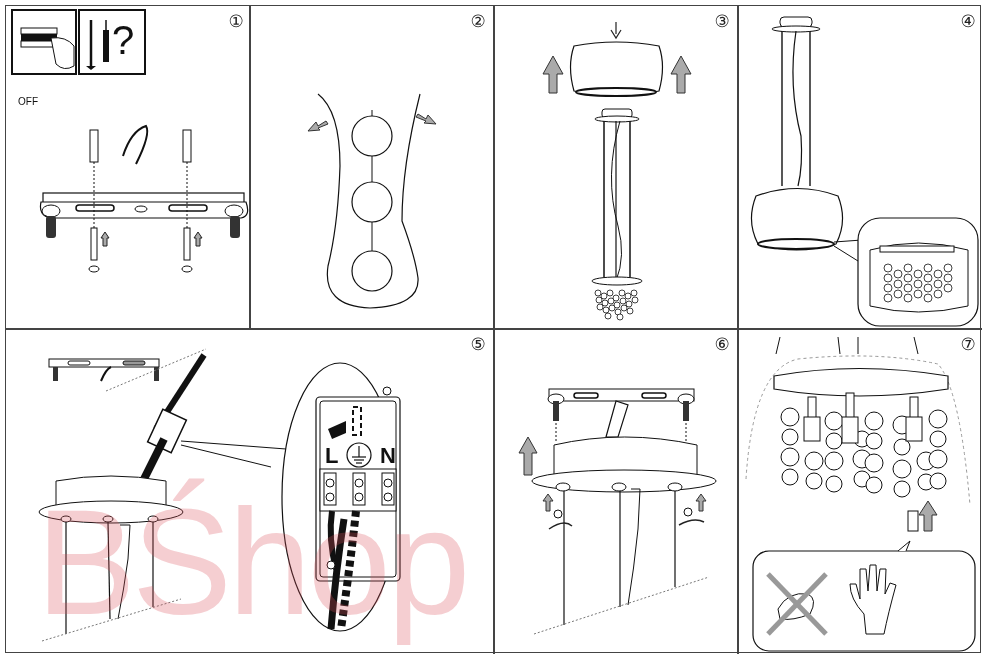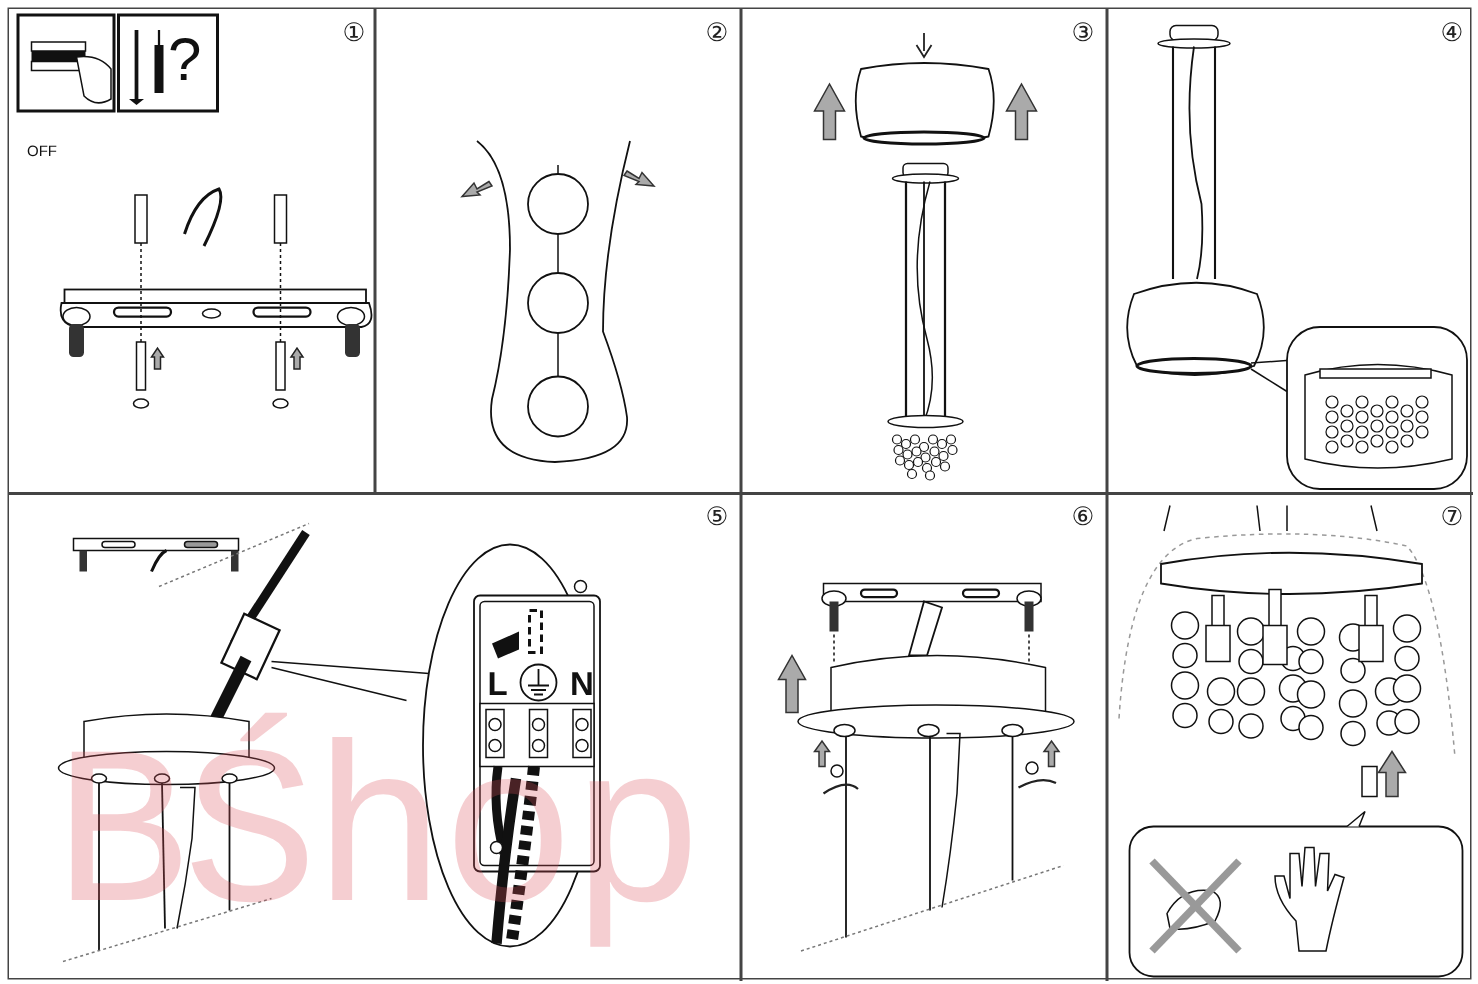--- a/index.html
+++ b/index.html
@@ -3,21 +3,21 @@
 <meta charset="utf-8">
 <style>
   html,body{margin:0;padding:0;background:#fff;}
   body{width:985px;height:656px;position:relative;overflow:hidden;font-family:"Liberation Sans",sans-serif;}
   .sheet{position:absolute;left:5px;top:5px;width:976px;height:648px;border:1.5px solid #444;box-sizing:border-box;}
   .panel{position:absolute;box-sizing:border-box;overflow:hidden;}
   .panel svg{position:absolute;left:0;top:0;}
   .num{position:absolute;width:20px;height:20px;border:1.5px solid #222;border-radius:50%;font-size:15px;line-height:20px;text-align:center;color:#222;box-sizing:border-box;}
   .vline{position:absolute;background:#444;width:1.5px;}
   .hline{position:absolute;background:#444;height:1.5px;}
-  .watermark{position:absolute;left:30px;top:470px;font-family:Liberation Mono, monospace;font-size:150px;color:rgba(220,80,90,0.28);letter-spacing:-4px;pointer-events:none;font-weight:normal;}
+  .watermark{position:absolute;left:30px;top:470px;font-family:Liberation Sans, sans-serif;font-size:150px;color:rgba(220,80,90,0.28);letter-spacing:-4px;pointer-events:none;font-weight:normal;}
   .lbl{font-family:"Liberation Sans",sans-serif;font-weight:bold;}
 </style>
 </head>
 <body>
 
 <div class="sheet">
 
   <div class="vline" style="left:243px;top:0;height:322px;"></div>
   <div class="vline" style="left:487px;top:0;height:648px;"></div>
   <div class="vline" style="left:731px;top:0;height:648px;"></div>

